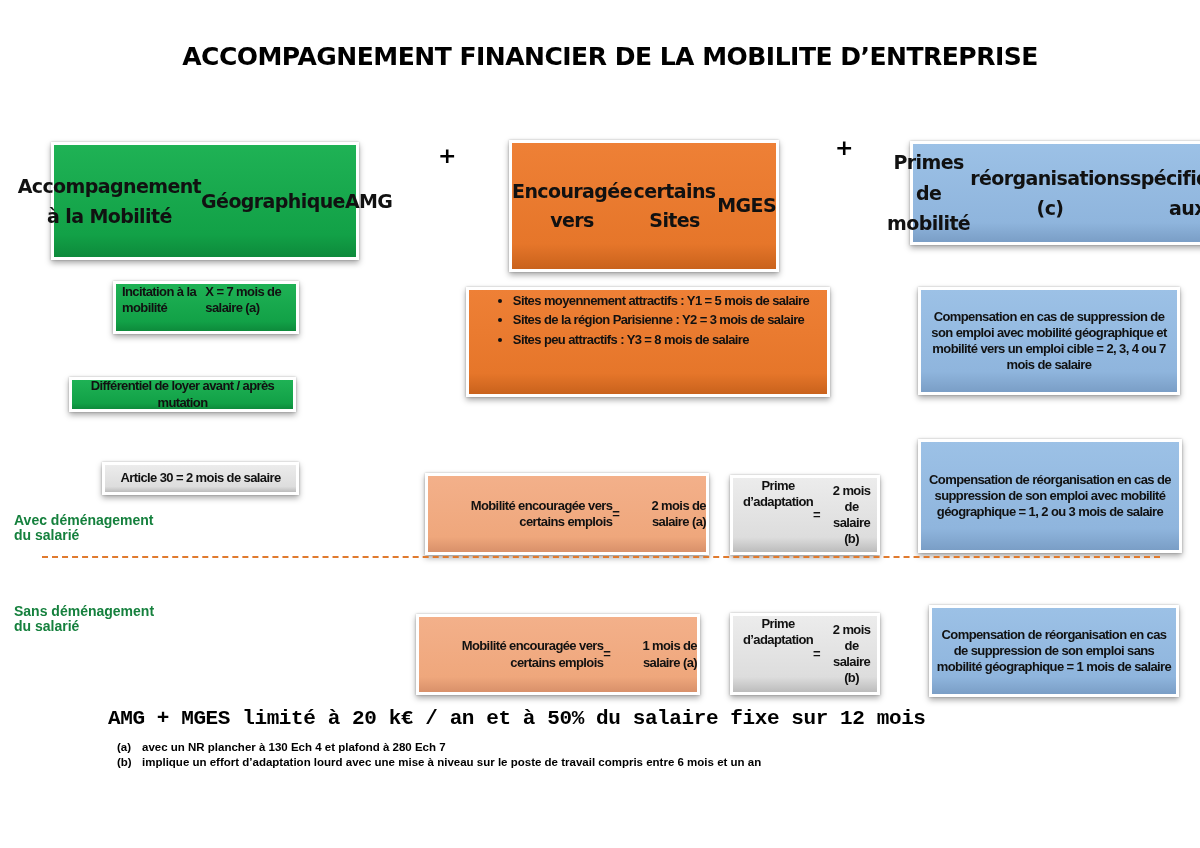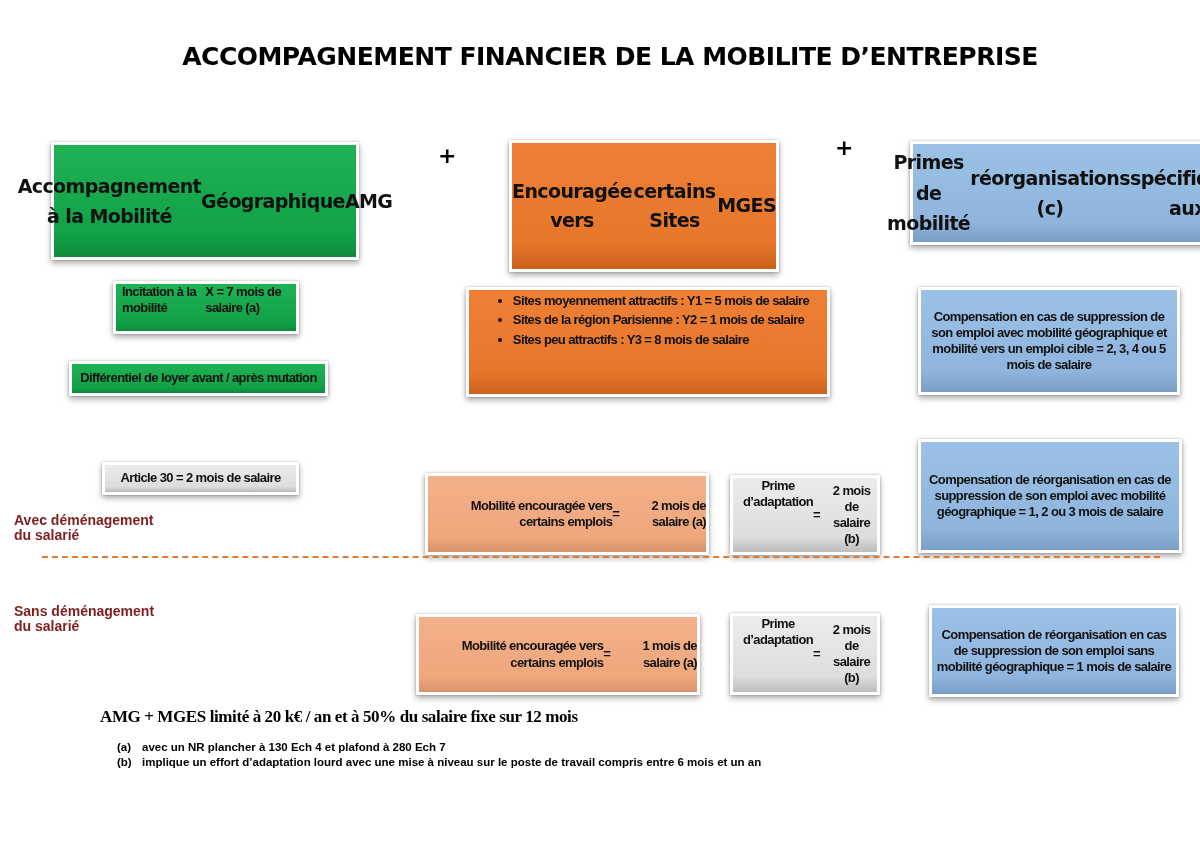--- a/index.html
+++ b/index.html
@@ -21,28 +21,28 @@
     font-weight: bold; color: #111; line-height: 1.25; margin-top: 29px;
   }
   .green { background: linear-gradient(#1fb255, #12a147 80%, #0d8a3b); }
   .orange { background: linear-gradient(#ee8036, #e6762a 80%, #c9621c); }
   .blue { background: linear-gradient(#9cc1e6, #8fb5dd 80%, #7a9ec6); }
   .peach { background: linear-gradient(#f3b08a, #efa77c 80%, #d8906a); text-align: right; }
   .grey { background: linear-gradient(#ececec, #dddddd 80%, #bcbcbc); }
   .head { font-family: "DejaVu Sans", sans-serif; font-size: 19px; line-height: 1.6; letter-spacing: -0.6px; }
   .small { font-size: 13px; letter-spacing: -0.6px; }
   .plus { font-family: "DejaVu Sans", sans-serif; font-weight: bold; font-size: 22px; }
-  .rowlabel { font-family: "Liberation Sans", sans-serif; font-weight: bold; font-size: 14px; line-height: 15px; color: #7f1d1d; }
+  .rowlabel { font-family: "Liberation Sans", sans-serif; font-weight: bold; font-size: 14px; line-height: 15px; color: #15803d; }
   .divider {
     left: 42px; top: 556px; width: 1118px; height: 0;
     border-top: 2px dashed #e07a2e;
   }
   ul.sites { margin: 0; padding: 0 0 0 26px; text-align: left; list-style: disc; }
   ul.sites li { margin: 3px 0; }
-  .cap { left: 100px; top: 707px; font-family: Liberation Serif, serif; font-weight: bold; font-size: 17px; letter-spacing: -0.4px; }
+  .cap { left: 108px; top: 707px; font-family: Liberation Mono, monospace; font-weight: bold; font-size: 21px; letter-spacing: -0.4px; }
   .notes { left: 117px; top: 740px; font-family: "Liberation Sans Narrow", "Liberation Sans", sans-serif; font-weight: bold; font-size: 11.5px; line-height: 14.5px; }
   .notes div span.k { display: inline-block; width: 25px; }
 </style>
 </head>
 <body>
 
 <div class="abs title">ACCOMPAGNEMENT FINANCIER DE LA MOBILITE D’ENTREPRISE</div>
 
 <div class="box green head" style="left:51px;top:113px;width:308px;height:118px;">
   <div>Accompagnement à la Mobilité</div>
@@ -61,37 +61,37 @@
 <div class="box blue head" style="left:910px;top:112px;width:312px;height:104px;">
   <div>Primes de mobilité</div>
   <div>réorganisations (c)</div>
   <div>spécifiques aux</div>
 </div>
 
 <div class="box green small" style="left:113px;top:252px;width:186px;height:53px;align-items:flex-start;padding-left:6px;text-align:left;">
   <div>Incitation à la mobilité</div>
   <div>X = 7 mois de salaire (a)</div>
 </div>
-<div class="box green small" style="left:69px;top:332px;width:259px;height:35px;text-align:center;">
+<div class="box green small" style="left:69px;top:348px;width:227px;height:35px;text-align:center;">
   <div>Différentiel de loyer avant / après mutation</div>
 </div>
 <div class="box grey small" style="left:102px;top:433px;width:197px;height:33px;">
   <div>Article 30 = 2 mois de salaire</div>
 </div>
 
 <div class="box orange small" style="left:466px;top:258px;width:364px;height:110px;align-items:flex-start;">
   <ul class="sites">
     <li>Sites moyennement attractifs : Y1 = 5 mois de salaire</li>
-    <li>Sites de la  région Parisienne : Y2 = 1 mois de salaire</li>
+    <li>Sites de la  région Parisienne : Y2 = 3 mois de salaire</li>
     <li>Sites peu attractifs : Y3 = 8 mois de salaire</li>
   </ul>
 </div>
 
 <div class="box blue small" style="left:918px;top:258px;width:262px;height:108px;padding:0 6px;">
-  <div>Compensation en cas de suppression de son emploi avec mobilité géographique et mobilité vers un emploi cible =  2, 3, 4 ou 5 mois de salaire</div>
+  <div>Compensation en cas de suppression de son emploi avec mobilité géographique et mobilité vers un emploi cible =  2, 3, 4 ou 7 mois de salaire</div>
 </div>
 <div class="box blue small" style="left:918px;top:410px;width:264px;height:114px;padding:0 4px;">
   <div>Compensation de réorganisation en cas de suppression de son emploi avec mobilité géographique = 1, 2 ou 3 mois de salaire</div>
 </div>
 
 <div class="box peach small" style="left:425px;top:444px;width:284px;height:82px;">
   <div>Mobilité encouragée vers certains emplois</div>
   <div>=</div>
   <div>2 mois de salaire (a)</div>
 </div>

